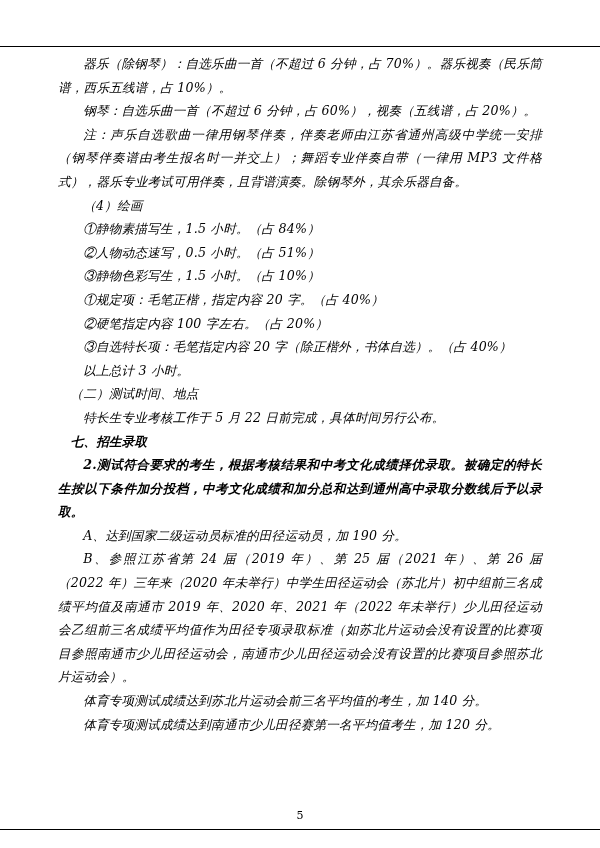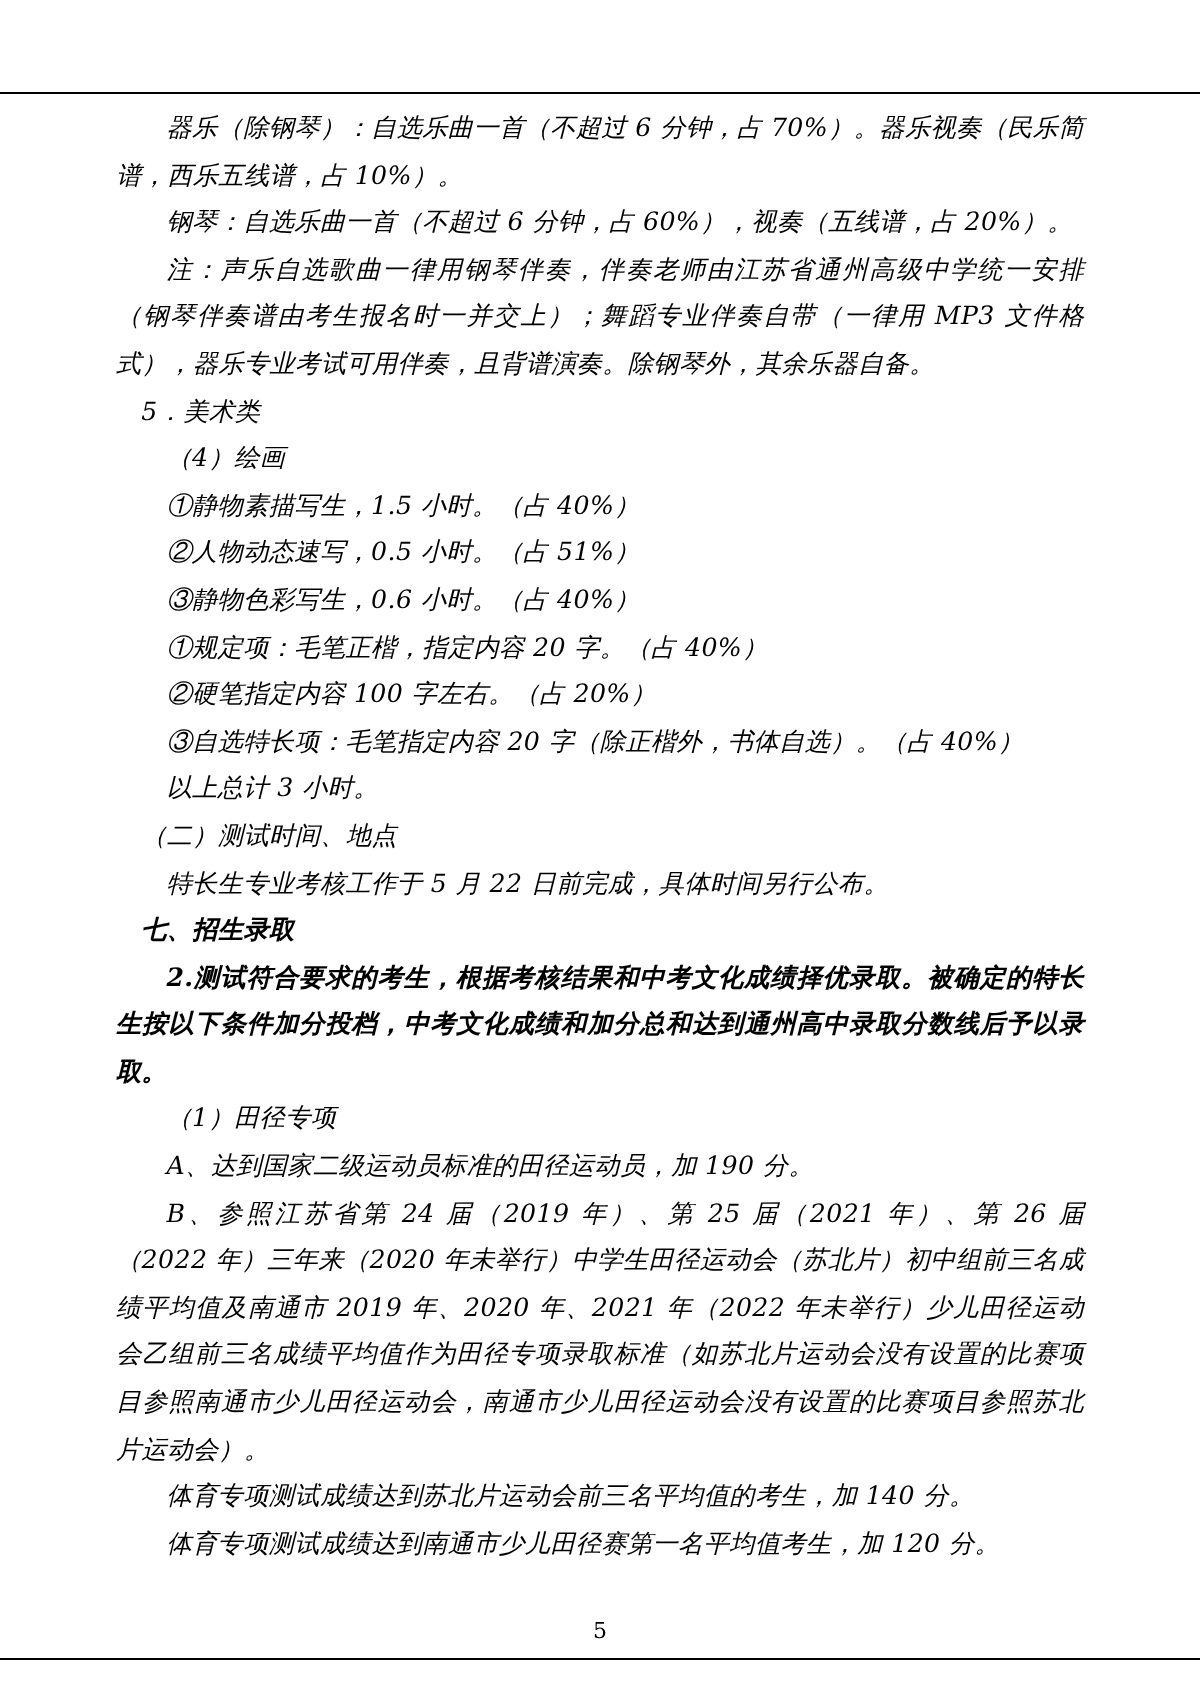--- a/index.html
+++ b/index.html
@@ -66,34 +66,32 @@
 <body>
 
 <div class="page">
   <div class="rule-top"></div>
   <div class="rule-bottom"></div>
 
   <div class="body-text">
     <p class="ind2">器乐（除钢琴）：自选乐曲一首（不超过 6 分钟，占 70%）。器乐视奏（民乐简谱，西乐五线谱，占 10%）。</p>
     <p class="ind2">钢琴：自选乐曲一首（不超过 6 分钟，占 60%），视奏（五线谱，占 20%）。</p>
     <p class="ind2">注：声乐自选歌曲一律用钢琴伴奏，伴奏老师由江苏省通州高级中学统一安排（钢琴伴奏谱由考生报名时一并交上）；舞蹈专业伴奏自带（一律用 MP3 文件格式），器乐专业考试可用伴奏，且背谱演奏。除钢琴外，其余乐器自备。</p>
-    <p class="ind1">5．美术类</p>
     <p class="ind2">（4）绘画</p>
-    <p class="ind2">①静物素描写生，1.5 小时。（占 40%）</p>
+    <p class="ind2">①静物素描写生，1.5 小时。（占 84%）</p>
     <p class="ind2">②人物动态速写，0.5 小时。（占 51%）</p>
-    <p class="ind2">③静物色彩写生，0.6 小时。（占 40%）</p>
+    <p class="ind2">③静物色彩写生，1.5 小时。（占 10%）</p>
     <p class="ind2">①规定项：毛笔正楷，指定内容 20 字。（占 40%）</p>
     <p class="ind2">②硬笔指定内容 100 字左右。（占 20%）</p>
     <p class="ind2">③自选特长项：毛笔指定内容 20 字（除正楷外，书体自选）。（占 40%）</p>
     <p class="ind2">以上总计 3 小时。</p>
     <p class="ind1">（二）测试时间、地点</p>
     <p class="ind2">特长生专业考核工作于 5 月 22 日前完成，具体时间另行公布。</p>
     <p class="ind1 bold">七、招生录取</p>
     <p class="ind2 bold">2.测试符合要求的考生，根据考核结果和中考文化成绩择优录取。被确定的特长生按以下条件加分投档，中考文化成绩和加分总和达到通州高中录取分数线后予以录取。</p>
-    <p class="ind2">（1）田径专项</p>
     <p class="ind2">A、达到国家二级运动员标准的田径运动员，加 190 分。</p>
     <p class="ind2">B、参照江苏省第 24 届（2019 年）、第 25 届（2021 年）、第 26 届（2022 年）三年来（2020 年未举行）中学生田径运动会（苏北片）初中组前三名成绩平均值及南通市 2019 年、2020 年、2021 年（2022 年未举行）少儿田径运动会乙组前三名成绩平均值作为田径专项录取标准（如苏北片运动会没有设置的比赛项目参照南通市少儿田径运动会，南通市少儿田径运动会没有设置的比赛项目参照苏北片运动会）。</p>
     <p class="ind2">体育专项测试成绩达到苏北片运动会前三名平均值的考生，加 140 分。</p>
     <p class="ind2">体育专项测试成绩达到南通市少儿田径赛第一名平均值考生，加 120 分。</p>
 
   </div>
 
   <div class="page-num">5</div>
 </div>
 

